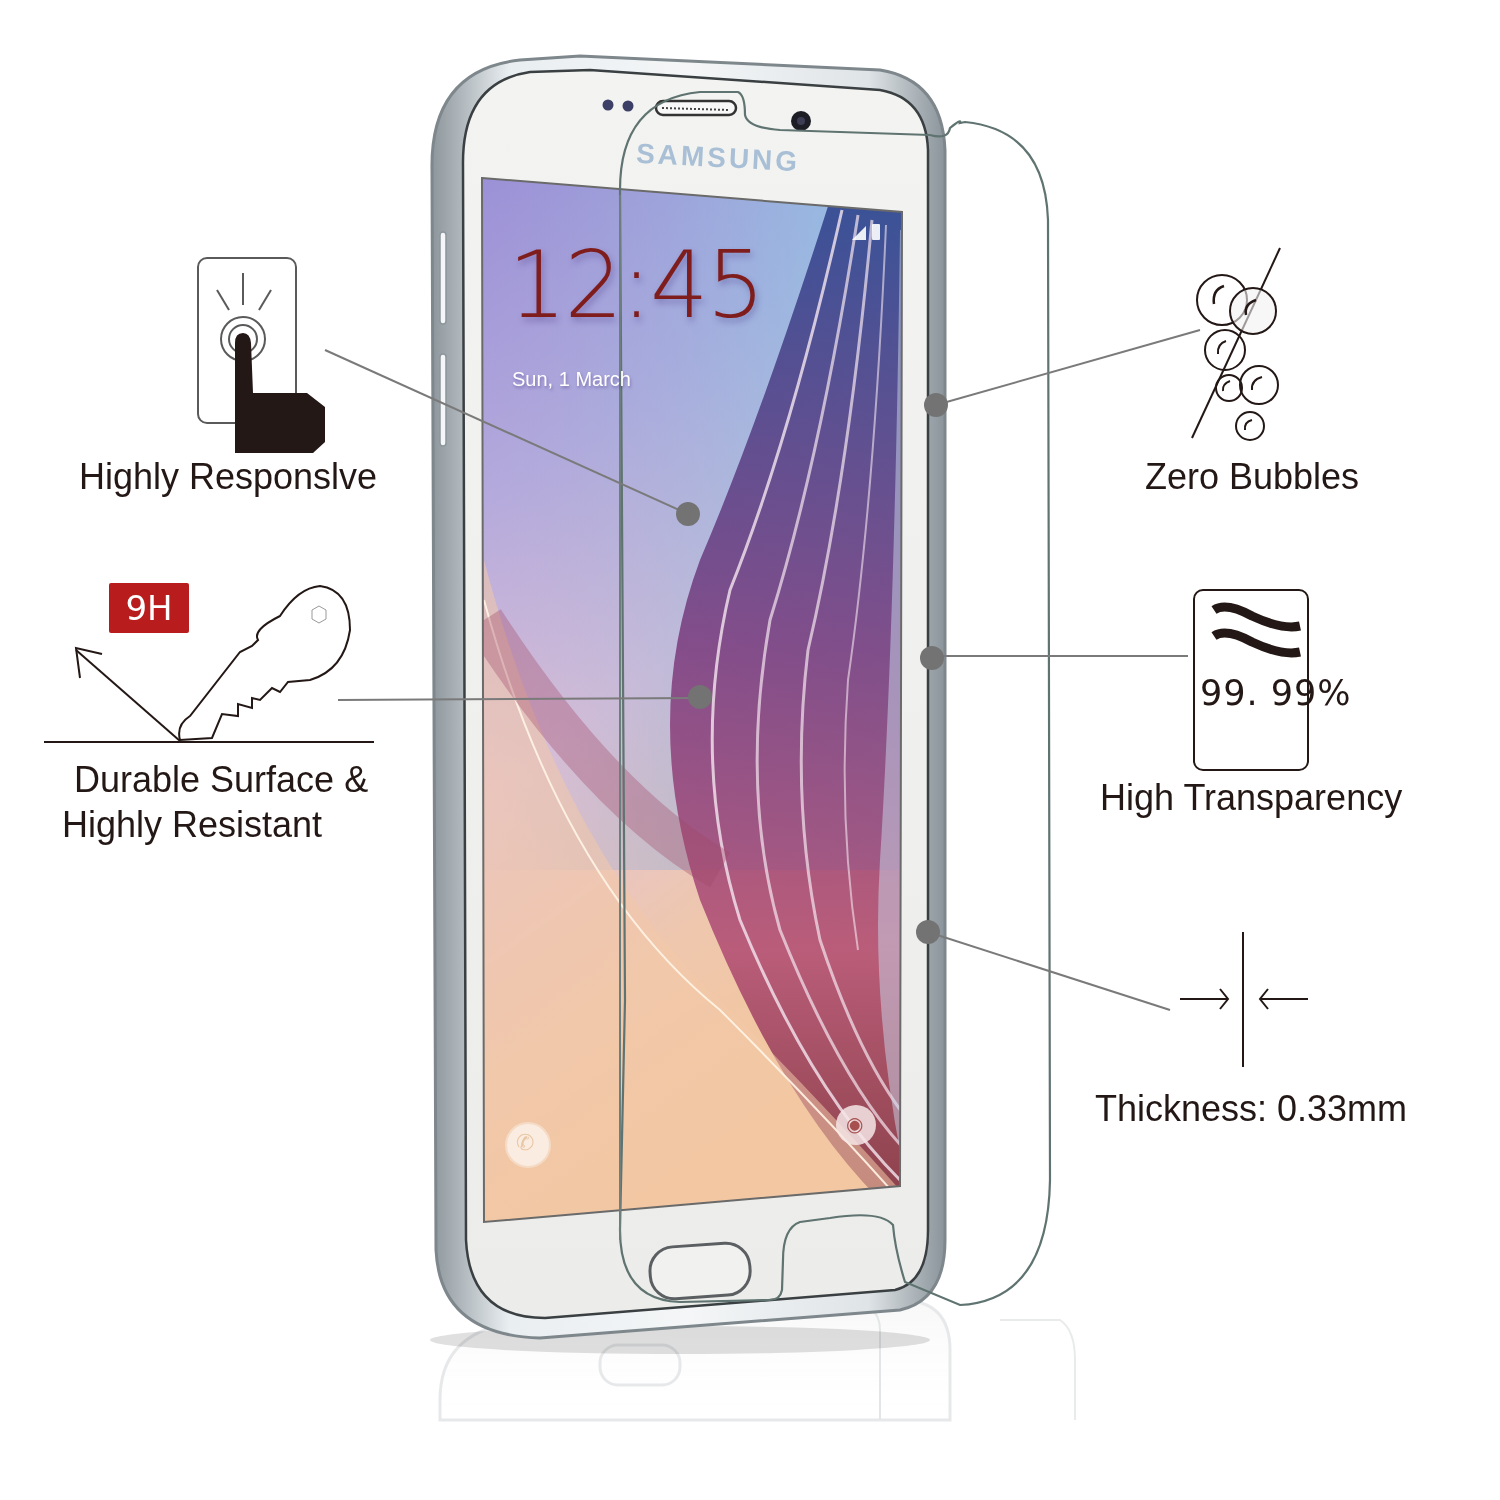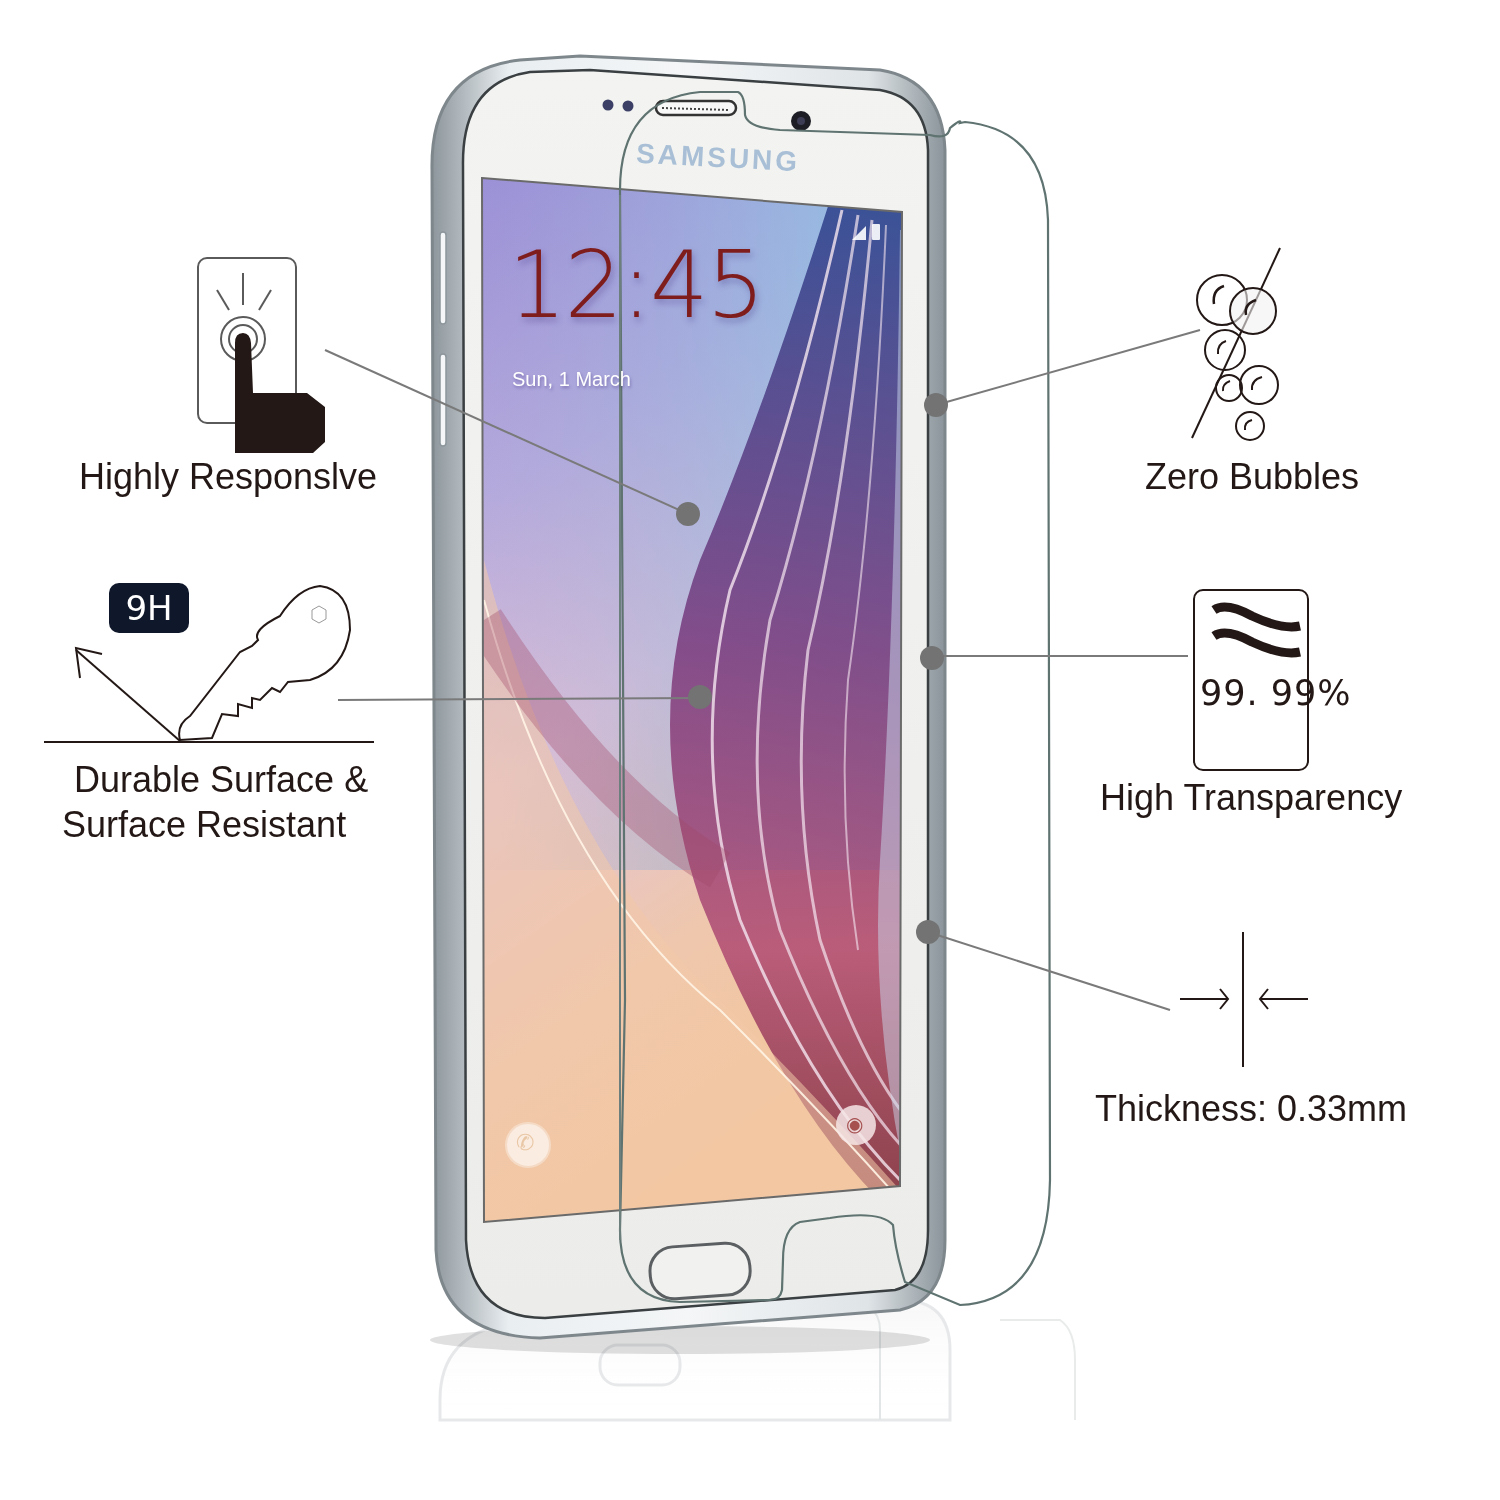--- a/index.html
+++ b/index.html
@@ -4,21 +4,21 @@
 <style>
   html, body { margin:0; padding:0; background:#ffffff; }
   body { width:1500px; height:1500px; position:relative; overflow:hidden; font-family:"Liberation Sans", sans-serif; color:#231815; }
   .abs { position:absolute; }
   .label { position:absolute; font-family:"Liberation Sans", sans-serif; font-size:36px; color:#231815; white-space:nowrap; line-height:1.2; }
   .label.center { text-align:center; }
   svg { position:absolute; overflow:visible; }
   .screen-time { position:absolute; font-family:"DejaVu Sans", sans-serif; font-weight:200; color:#7f1d1d; font-size:92px; letter-spacing:-2px; text-shadow:2px 4px 6px rgba(60,40,120,0.35); }
   .screen-date { position:absolute; font-family:"Liberation Sans", sans-serif; color:#fff; font-size:20px; text-shadow:1px 2px 3px rgba(60,40,120,0.4); }
   .brand { position:absolute; font-family:"Liberation Sans", sans-serif; font-weight:bold; font-size:28px; letter-spacing:3px; color:#a9bfd6; transform:rotate(3deg); }
-  .badge-9h { position:absolute; background:#0f172a; color:#fff; border-radius:10px; font-family:"DejaVu Sans", sans-serif; font-size:34px; display:flex; align-items:center; justify-content:center; }
+  .badge-9h { position:absolute; background:#b91c1c; color:#fff; border-radius:2px; font-family:"DejaVu Sans", sans-serif; font-size:34px; display:flex; align-items:center; justify-content:center; }
   .pct { position:absolute; font-family:"DejaVu Sans", sans-serif; font-size:35px; color:#231815; letter-spacing:1px; white-space:nowrap; }
 </style>
 </head>
 <body>
 
 <div class="abs" style="left:0;top:0;width:1500px;height:1500px;">
   <svg width="1500" height="1500" viewBox="0 0 1500 1500" style="left:0;top:0;">
     <defs>
       <linearGradient id="frameGrad" x1="0" y1="0" x2="1" y2="0">
         <stop offset="0" stop-color="#8d969c"></stop>
@@ -149,21 +149,21 @@
 <div>
   <div class="badge-9h" style="left:109px;top:583px;width:80px;height:50px;">9H</div>
   <svg width="340" height="170" style="left:40px;top:580px;">
     <line x1="4" y1="162" x2="334" y2="162" stroke="#231815" stroke-width="2"></line>
     <line x1="140" y1="161" x2="36" y2="70" stroke="#231815" stroke-width="2"></line>
     <polyline points="62,74 36,68 40,98" fill="none" stroke="#231815" stroke-width="2"></polyline>
     <path d="M140 160 Q136 145 150 136 L200 72 L212 66 L218 60 Q212 50 240 36 Q258 8 280 6 Q310 10 310 50 Q304 90 270 100 L248 102 L240 112 L232 108 L220 120 L212 118 L212 128 L198 124 L198 136 L182 134 L172 158 Z" fill="none" stroke="#231815" stroke-width="2"></path>
     <polygon points="279,26 286,30 286,39 279,43 272,39 272,30" fill="none" stroke="#999" stroke-width="1"></polygon>
   </svg>
   <div class="label center" style="left:50px;top:758px;margin-left:24px;">Durable Surface &amp;</div>
-  <div class="label center" style="left:62px;top:803px;">Surface Resistant</div>
+  <div class="label center" style="left:62px;top:803px;">Highly Resistant</div>
 </div>
 
 <div>
   <svg width="140" height="210" style="left:1170px;top:240px;">
     <line x1="110" y1="8" x2="22" y2="198" stroke="#231815" stroke-width="2"></line>
     <circle cx="52" cy="60" r="25" fill="none" stroke="#231815" stroke-width="2"></circle>
     <circle cx="83" cy="71" r="23" fill="#f2f2f2" fill-opacity="0.6" stroke="#231815" stroke-width="2"></circle>
     <circle cx="55" cy="110" r="20" fill="none" stroke="#231815" stroke-width="2"></circle>
     <circle cx="59" cy="148" r="13" fill="none" stroke="#231815" stroke-width="2"></circle>
     <circle cx="89" cy="145" r="19" fill="none" stroke="#231815" stroke-width="2"></circle>

